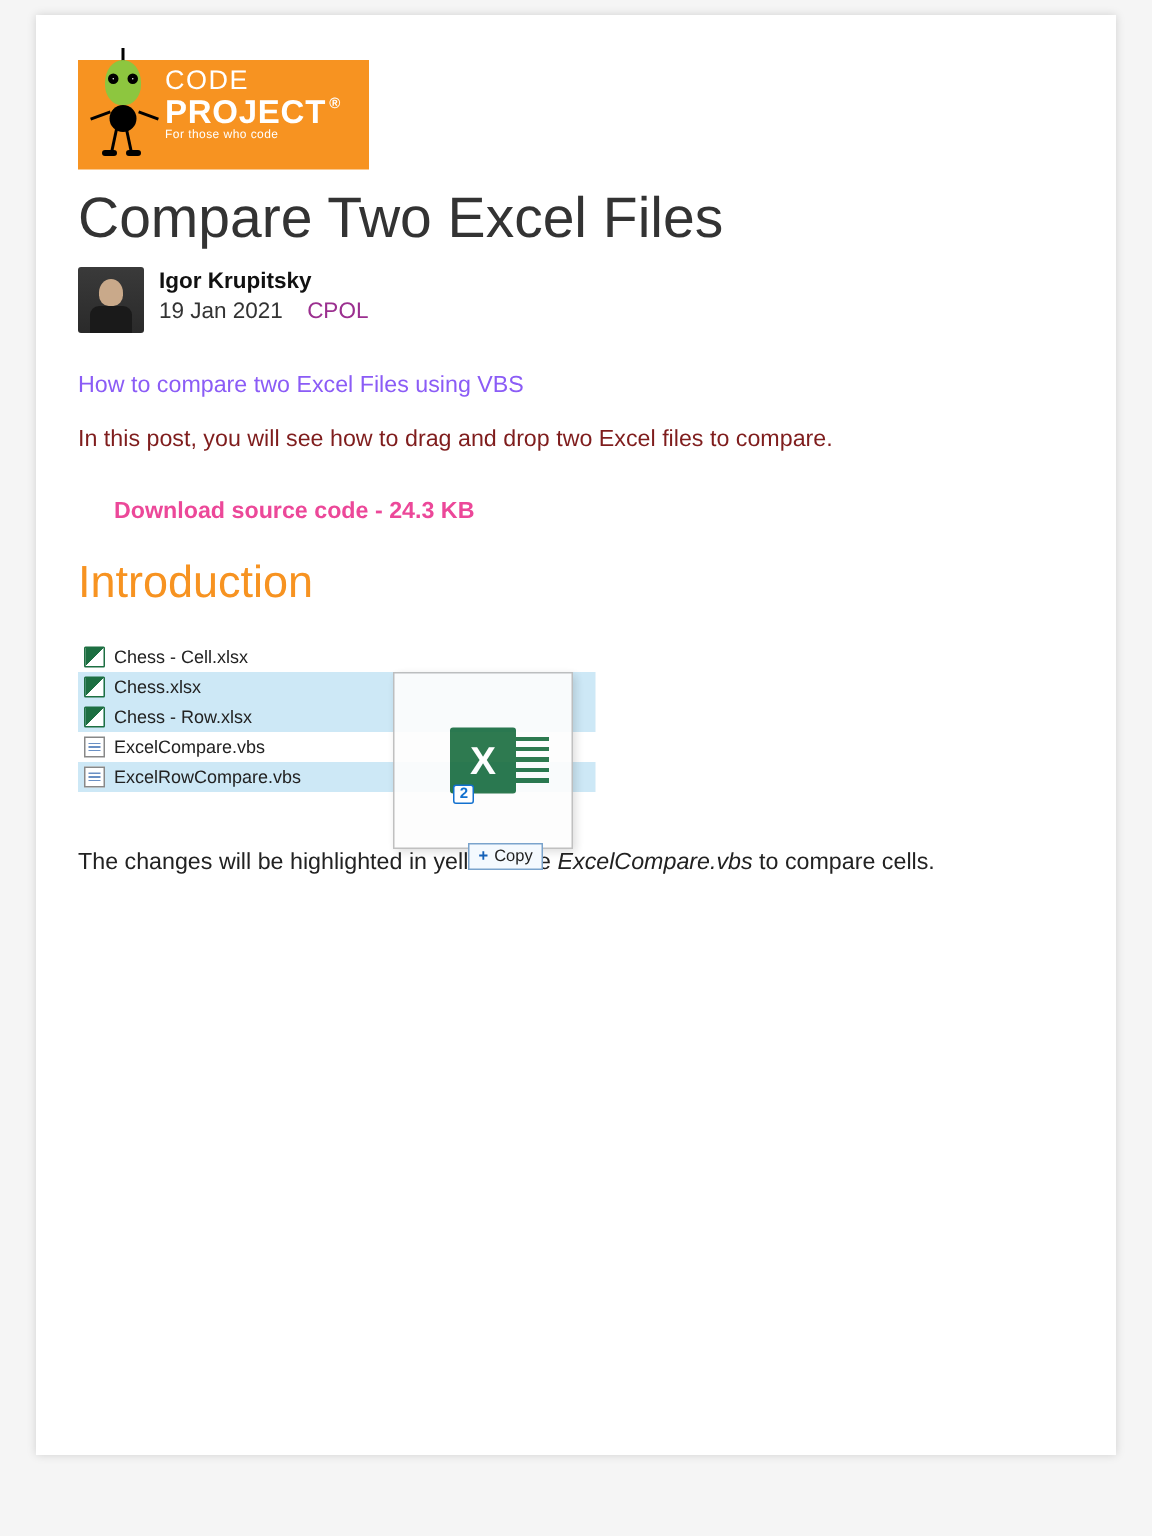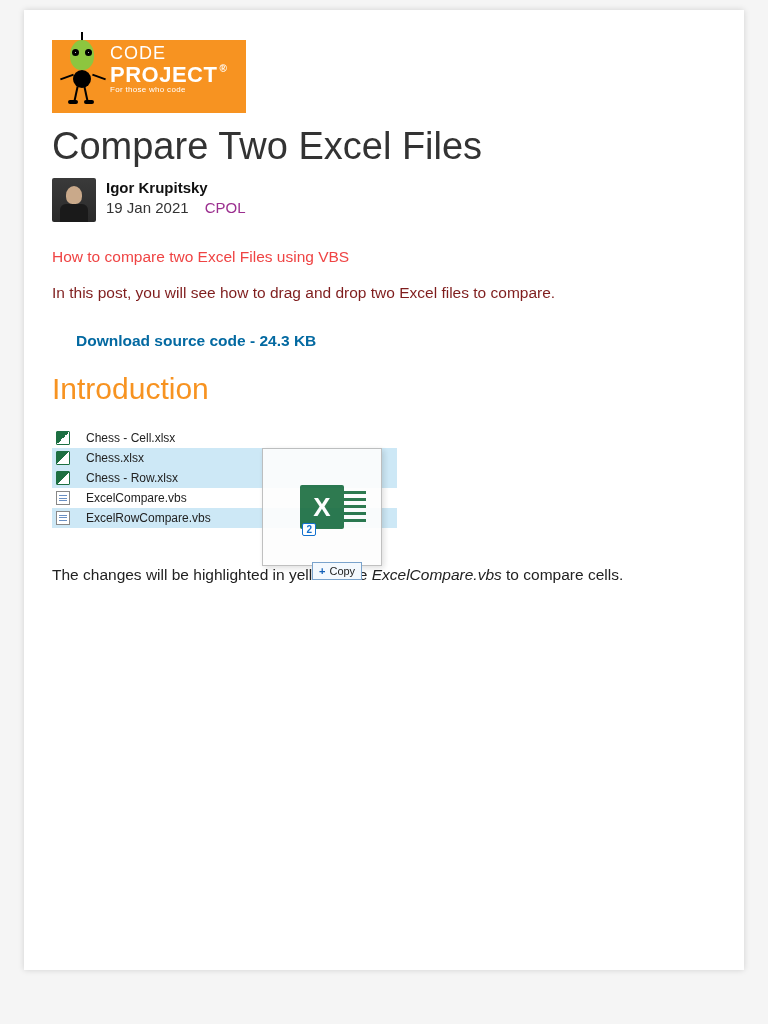--- a/index.html
+++ b/index.html
@@ -93,38 +93,38 @@
     background:#c9a98a;border-radius:50% 50% 40% 40%;
   }
   .avatar::after{
     content:"";position:absolute;left:8px;top:26px;width:28px;height:20px;
     background:#1a1a1a;border-radius:6px 6px 0 0;
   }
   .author-info { font-size:15px; line-height:1.35; }
   .author-name { font-weight:700; color:#111; }
   .pub-date { color:#333; }
   .license { color:#9b2f8f; margin-left:12px; }
-  .summary1 { font-size:15.5px; color:#ef4444; margin-bottom:18px; }
+  .summary1 { font-size:15.5px; color:#8b5cf6; margin-bottom:18px; }
   .summary2 { font-size:15.5px; color:#7f1d1d; margin-bottom:30px; }
   .download-link {
-    color:#0369a1; font-weight:700; font-size:15.5px;
+    color:#ec4899; font-weight:700; font-size:15.5px;
     margin-left:24px; display:inline-block; margin-bottom:22px;
   }
   h2.section {
     color:#f79321; font-size:30px; font-weight:400; margin-bottom:22px;
   }
   .para { font-size:15.5px; color:#222; margin-bottom:10px; }
   .file-explorer {
     width: 345px;
     font-size:12px;
     color:#222;
     position: relative;
   }
   .fe-row {
-    display:flex;align-items:center;gap:16px;
+    display:flex;align-items:center;gap:6px;
     padding:2px 4px;
     height:20px;
   }
   .fe-row.hl { background:#cde8f6; }
   .fe-icon { width:14px;height:14px;display:inline-block;flex-shrink:0; }
   .fe-icon.xl {
     background:linear-gradient(135deg,#1d6f42 0 50%, #fff 50% 100%);
     border:1px solid #1d6f42;border-radius:1px;
   }
   .fe-icon.vbs {

